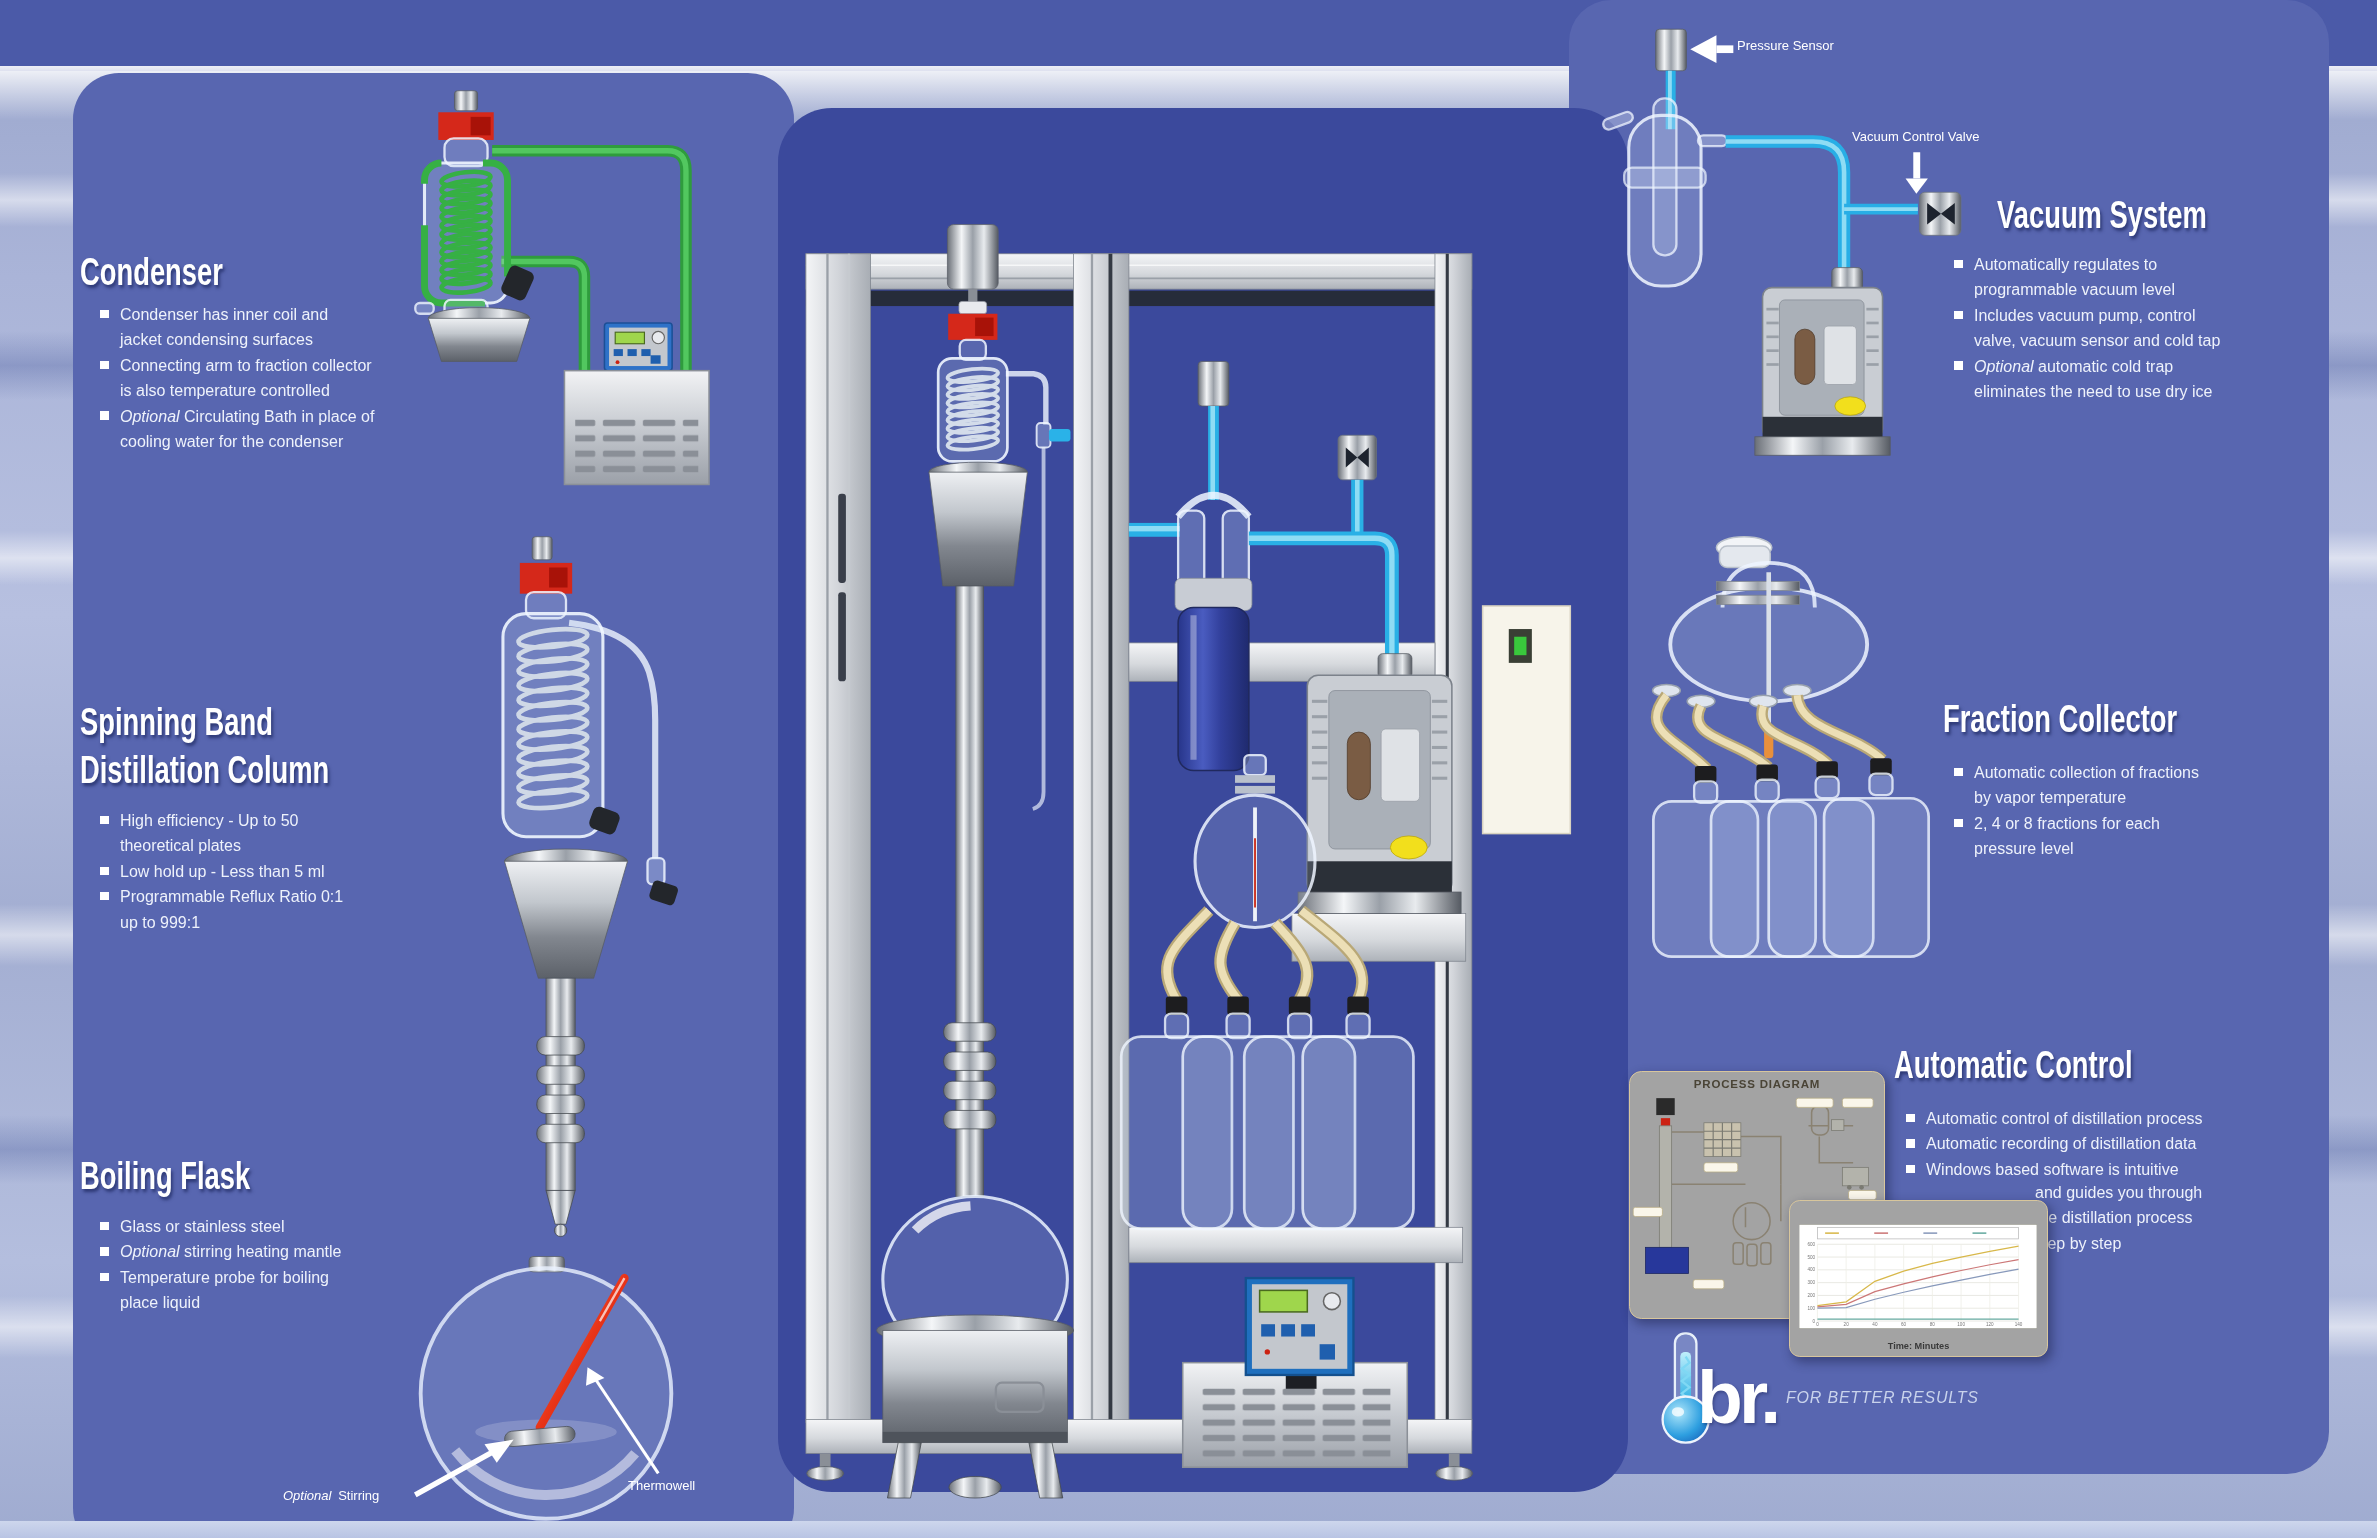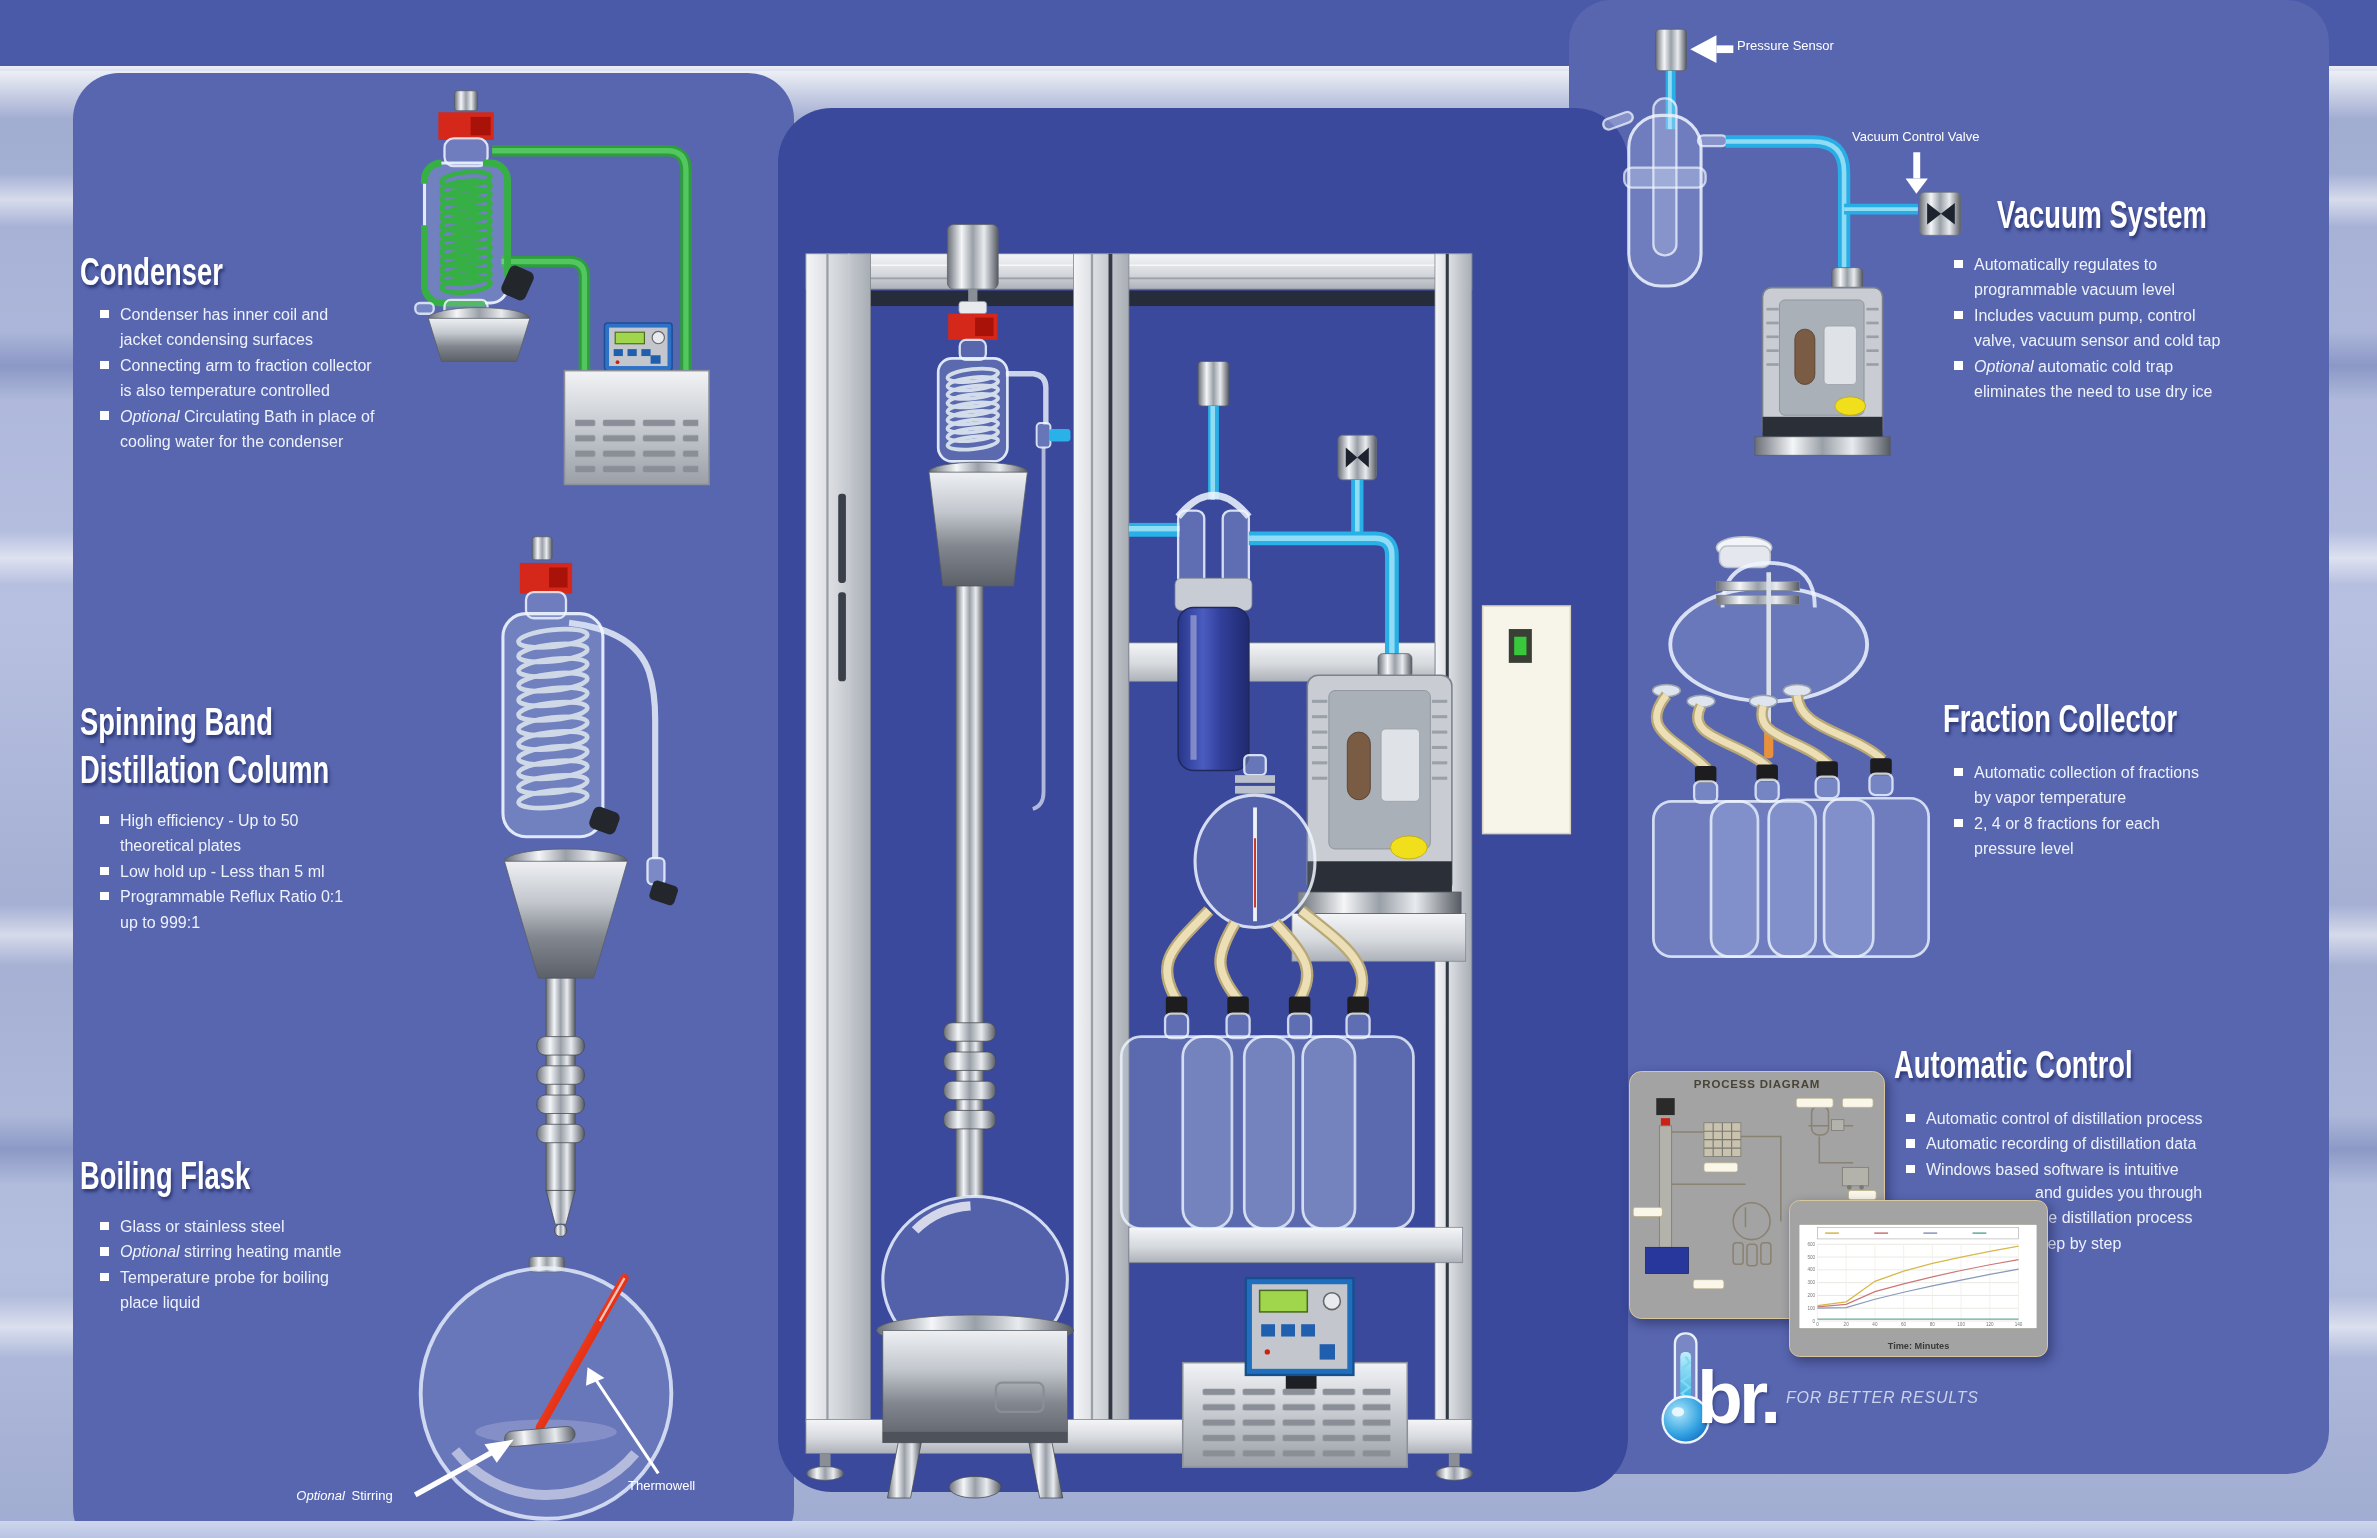--- a/index.html
+++ b/index.html
@@ -590,21 +590,21 @@
       <span class="b-sq"></span>
       <span class="b-tx"><i>Optional</i> stirring heating mantle</span>
     </div>
     <div class="b-item">
       <span class="b-sq"></span>
       <span class="b-tx">Temperature probe for boiling
 place liquid</span>
     </div>
   </div>
 
-<div class="lbl" style="left:283px;top:1488px;width:123px;text-align:center"><i>Optional</i> Stirring</div>
+<div class="lbl" style="left:283px;top:1488px;width:123px;text-align:left"><i>Optional</i> Stirring</div>
 <div class="lbl" style="left:628px;top:1478px">Thermowell</div>
 
 <div class="lbl" style="left:1737px;top:38px">Pressure Sensor</div>
 <div class="lbl" style="left:1852px;top:129px">Vacuum Control Valve</div>
 
 <div class="hd" style="left:1997px;top:191px">Vacuum System</div>
 <div class="blist" style="left:1954px;top:252px">
     <div class="b-item">
       <span class="b-sq"></span>
       <span class="b-tx">Automatically regulates to

